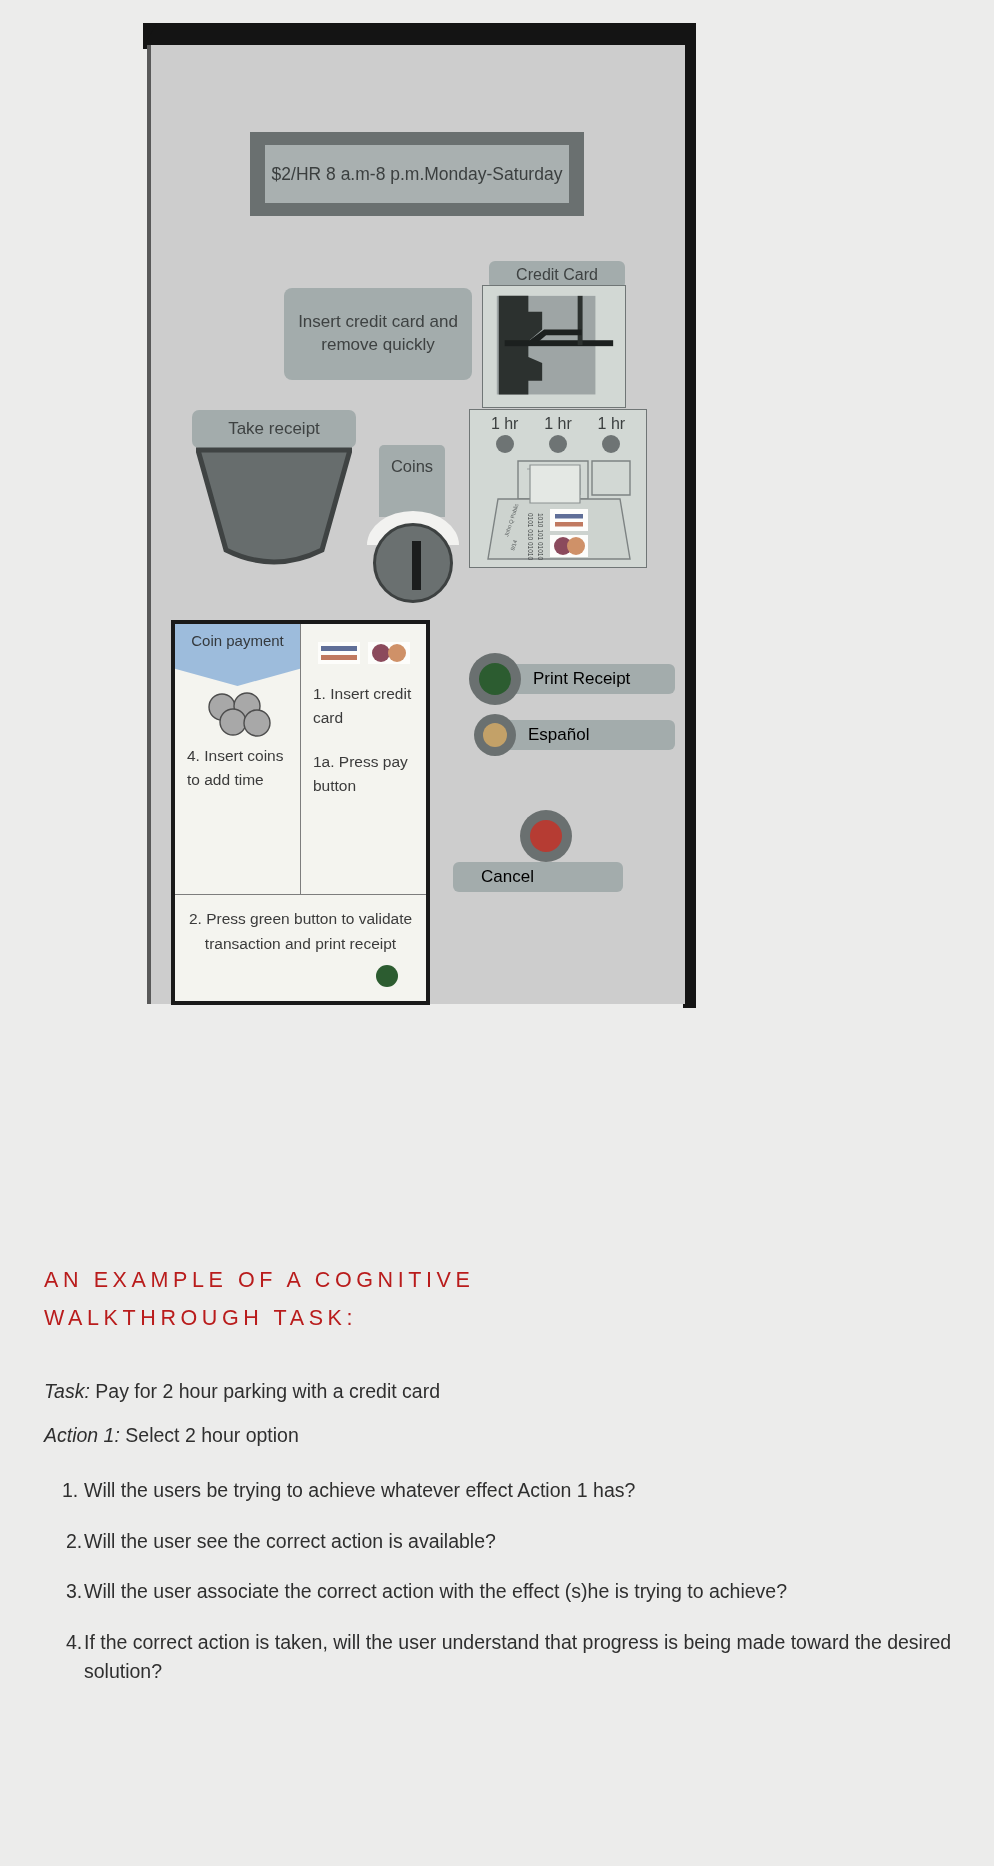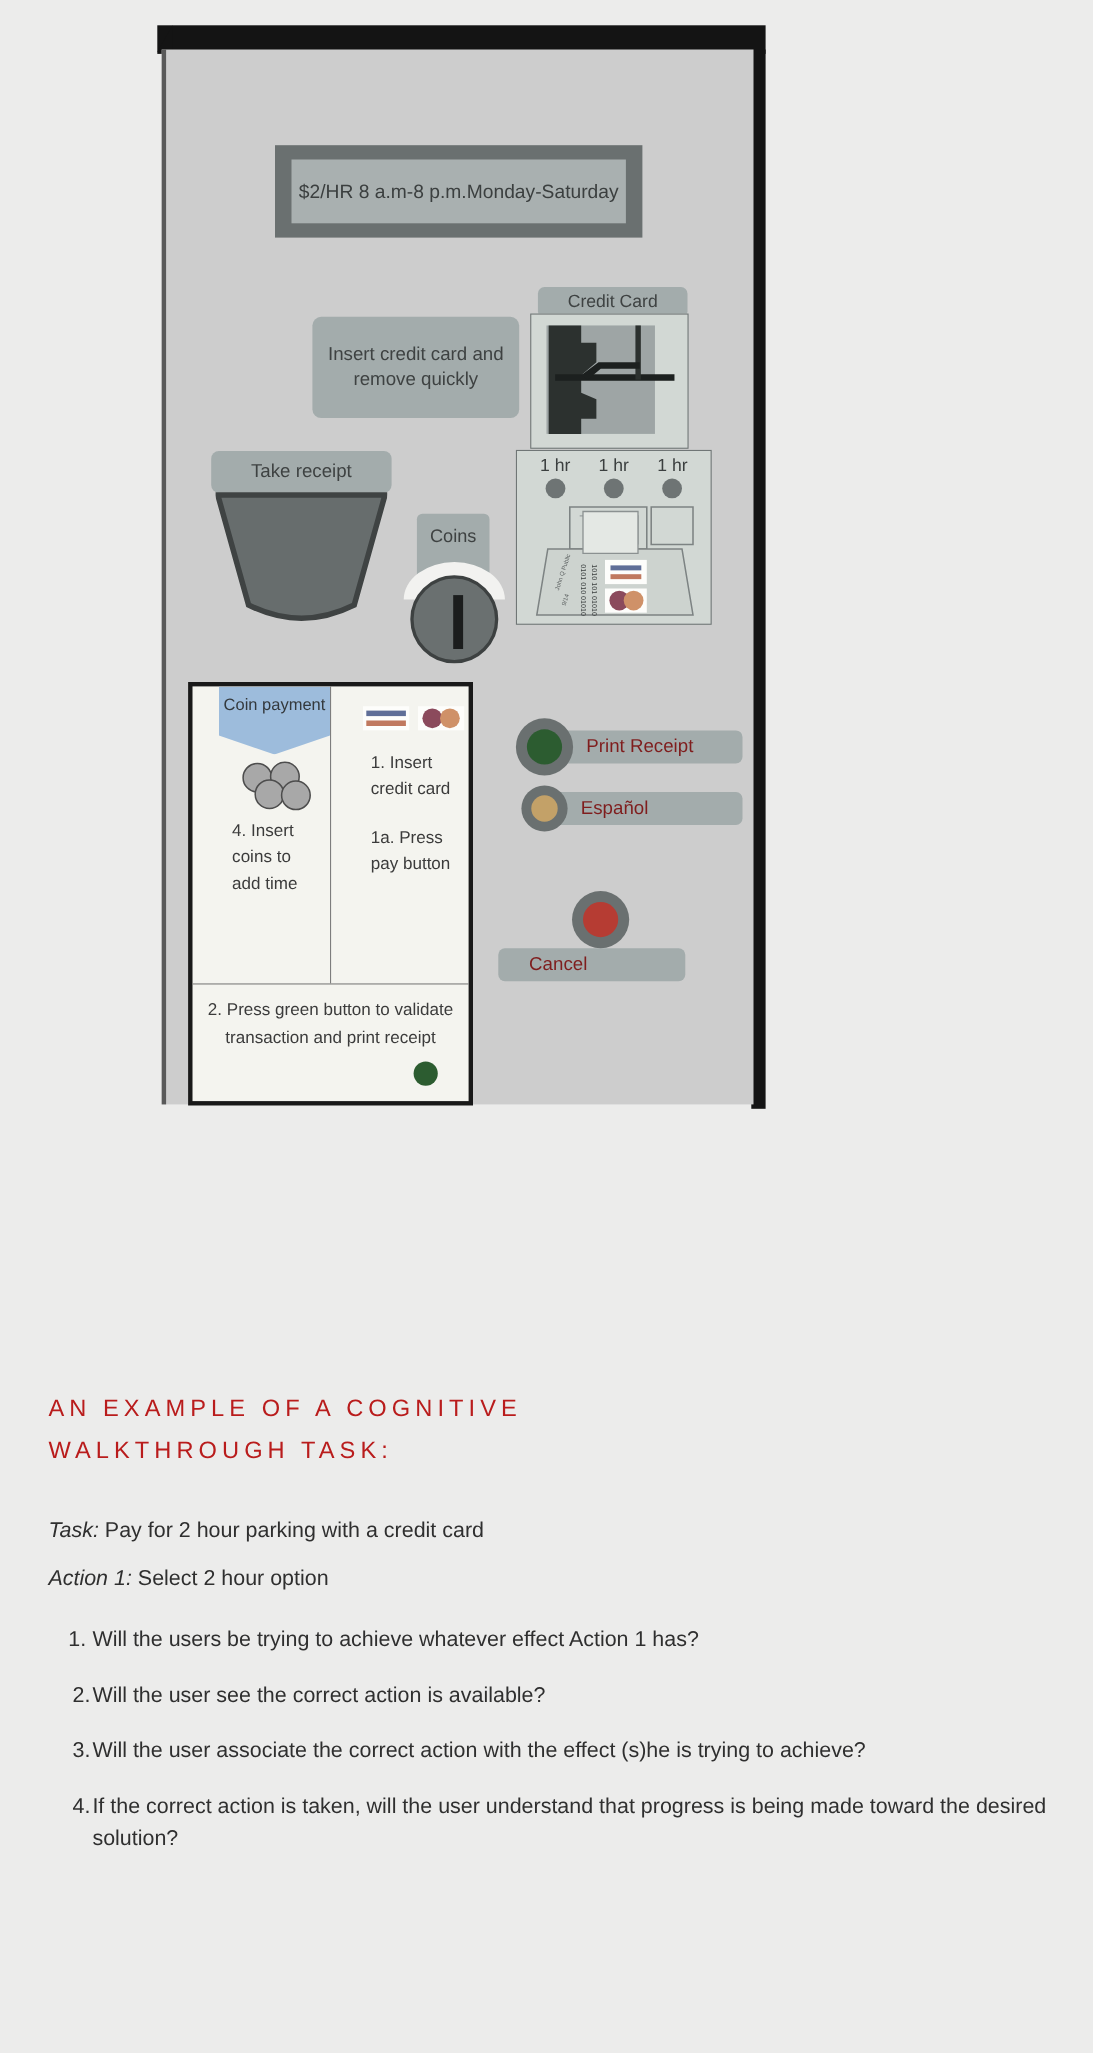--- a/index.html
+++ b/index.html
@@ -71,21 +71,21 @@
     display: flex; align-items: center; justify-content: center;
     text-align: center;
     color: #3e4242;
     font-size: 17px;
     line-height: 1.33;
   }
 
   #insert-card-label { left: 133px; top: 243px; width: 188px; height: 92px; padding: 4px 8px; flex-direction: column; }
   #credit-card-title { left: 338px; top: 216px; width: 136px; height: 28px; font-size: 16px; border-radius: 6px; }
   #take-receipt-label { left: 41px; top: 365px; width: 164px; height: 38px; border-radius: 7px; }
-  #coins-label { left: 228px; top: 422px; width: 66px; height: 72px; border-radius: 5px 5px 0 0; align-items: flex-start; padding-top: 11px; font-size: 16.5px; }
+  #coins-label { left: 228px; top: 400px; width: 66px; height: 72px; border-radius: 5px 5px 0 0; align-items: flex-start; padding-top: 11px; font-size: 16.5px; }
 
   
   #card-slot-box {
     position: absolute;
     left: 331px; top: 240px;
     width: 144px; height: 123px;
     background: #d2d8d4;
     border: 1.5px solid #707676;
   }
   #card-slot-graphic { position: absolute; inset: 0; }
@@ -138,21 +138,21 @@
 
   
   #placard {
     position: absolute;
     left: 20px; top: 575px;
     width: 259px; height: 385px;
     background: #f4f4ef;
     border: 4px solid #191919;
   }
   #placard-cols { display: flex; height: 270px; }
-  .placard-col { flex: 1; position: relative; padding: 0; margin-left: 24px; }
+  .placard-col { flex: 1; position: relative; padding: 0; }
   .placard-col.left { border-right: 1.5px solid #7d7d7d; }
   .banner {
     position: relative;
     background: #9dbcdc;
     color: #34393d;
     font-size: 15px;
     line-height: 1.25;
     text-align: center;
     padding: 8px 4px 12px 4px;
     clip-path: polygon(0 0, 100% 0, 100% 72%, 50% 100%, 0 72%);
@@ -190,21 +190,21 @@
   .action-btn .core { width: 32px; height: 32px; border-radius: 50%; }
   .action-btn .bezel.small .core { width: 24px; height: 24px; }
   .action-btn .btn-label {
     margin-left: -16px;
     background: #a3acac;
     border-radius: 6px;
     height: 30px;
     padding: 0 14px 0 28px;
     display: flex; align-items: center;
     font-size: 17px;
-    color: #7f1d1d;
+    color: #000000;
     z-index: 1;
   }
   #btn-print { left: 318px; top: 608px; }
   #btn-espanol { left: 323px; top: 669px; }
   #btn-cancel { left: 318px; top: 765px; flex-direction: column; }
   #btn-print .btn-label { width: 170px; }
   #btn-espanol .btn-label { width: 175px; }
   #btn-cancel .btn-label { width: 170px; }
 
   

